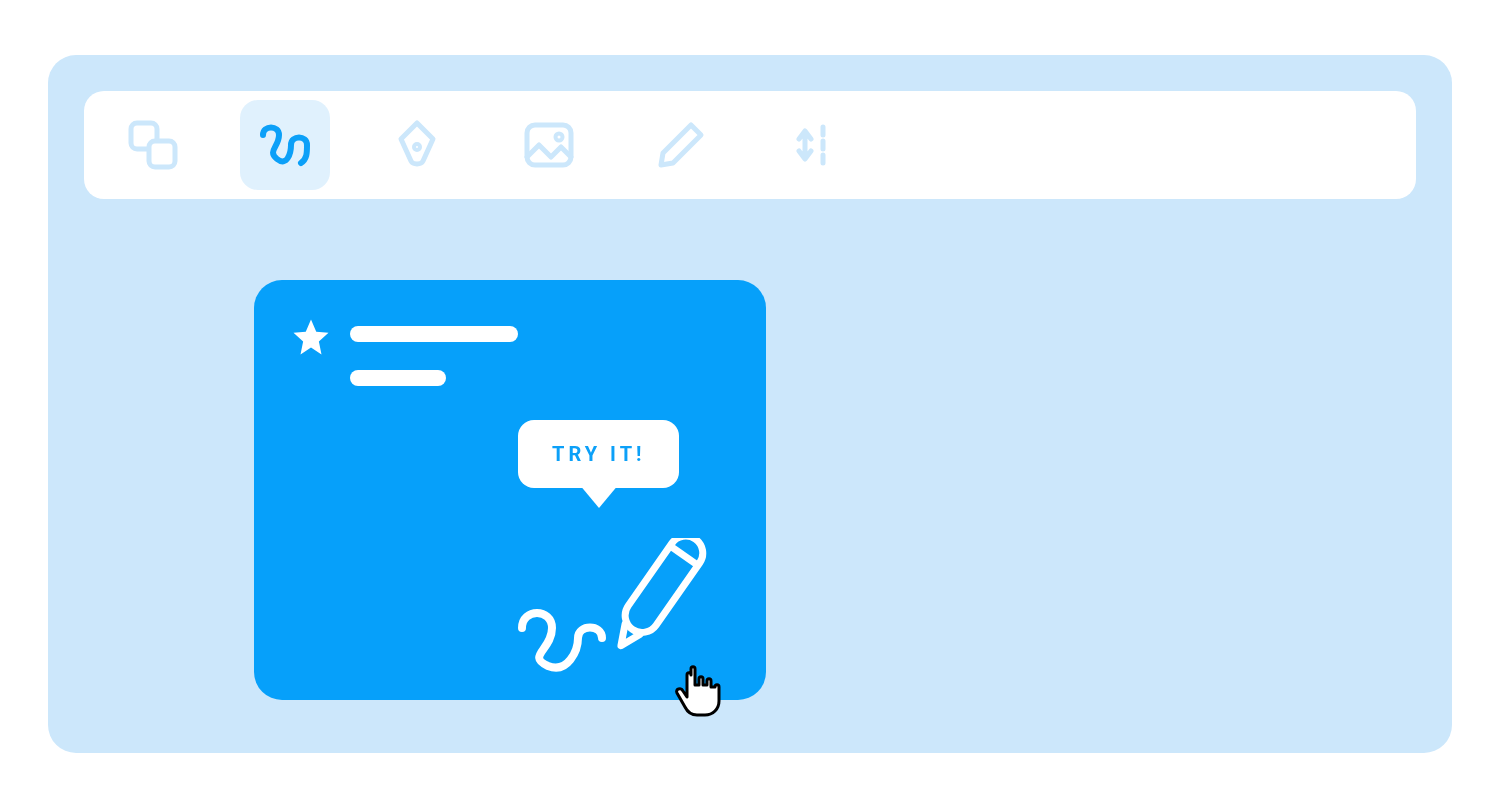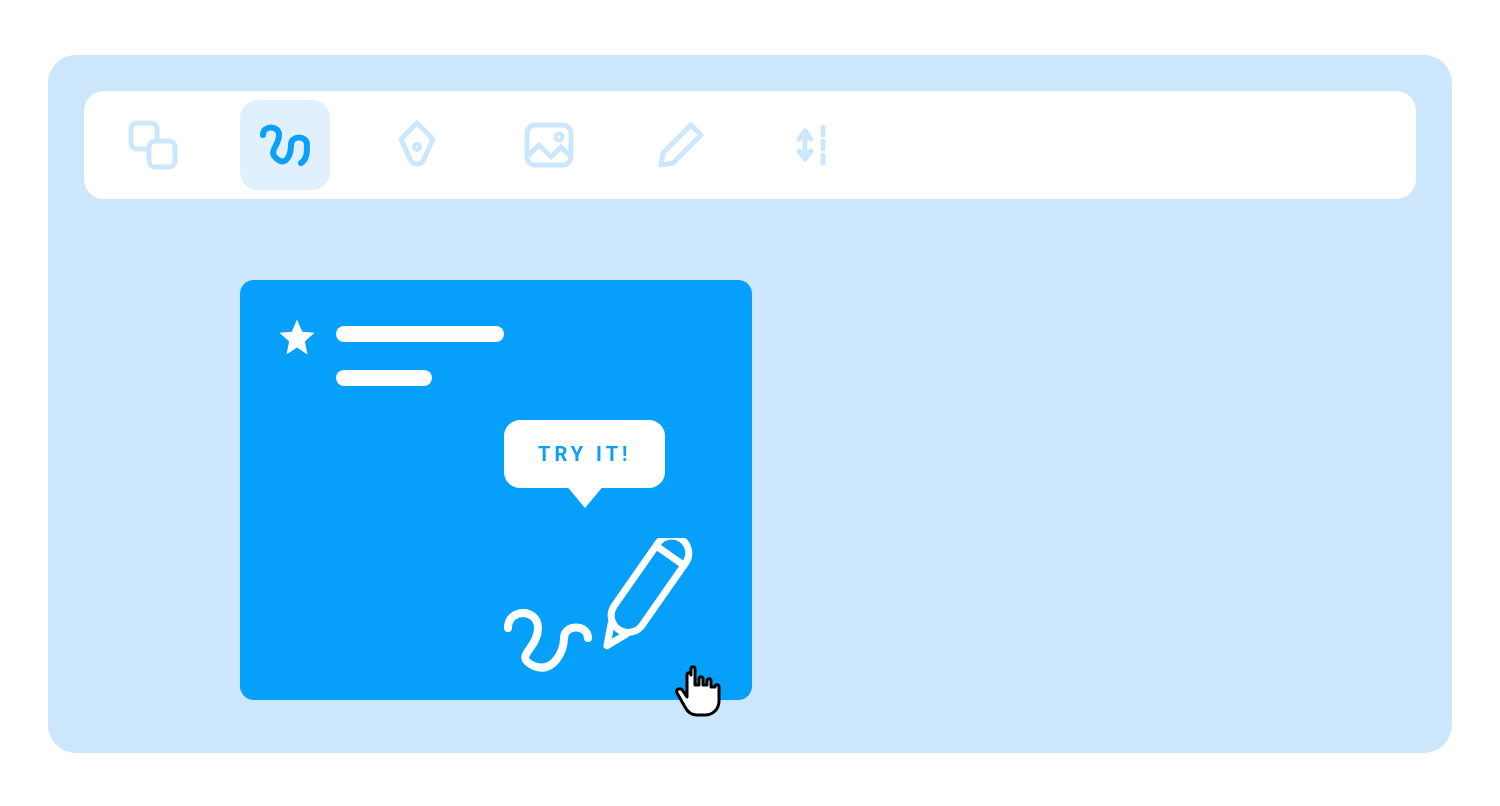--- a/index.html
+++ b/index.html
@@ -45,26 +45,26 @@
   }
   .tool-btn svg {
     width: 56px;
     height: 56px;
   }
   .tool-stroke-inactive { stroke: #cce7fb; }
   .tool-stroke-active { stroke: #0ca0f8; }
 
   .card {
     position: absolute;
-    left: 192px;
+    left: 206px;
     top: 225px;
     width: 512px;
     height: 420px;
     background: #06a0fa;
-    border-radius: 14px;
+    border-radius: 28px;
     padding: 36px;
   }
   .card-header {
     display: flex;
     align-items: flex-start;
     gap: 18px;
   }
   .star-icon {
     width: 42px;
     height: 42px;

